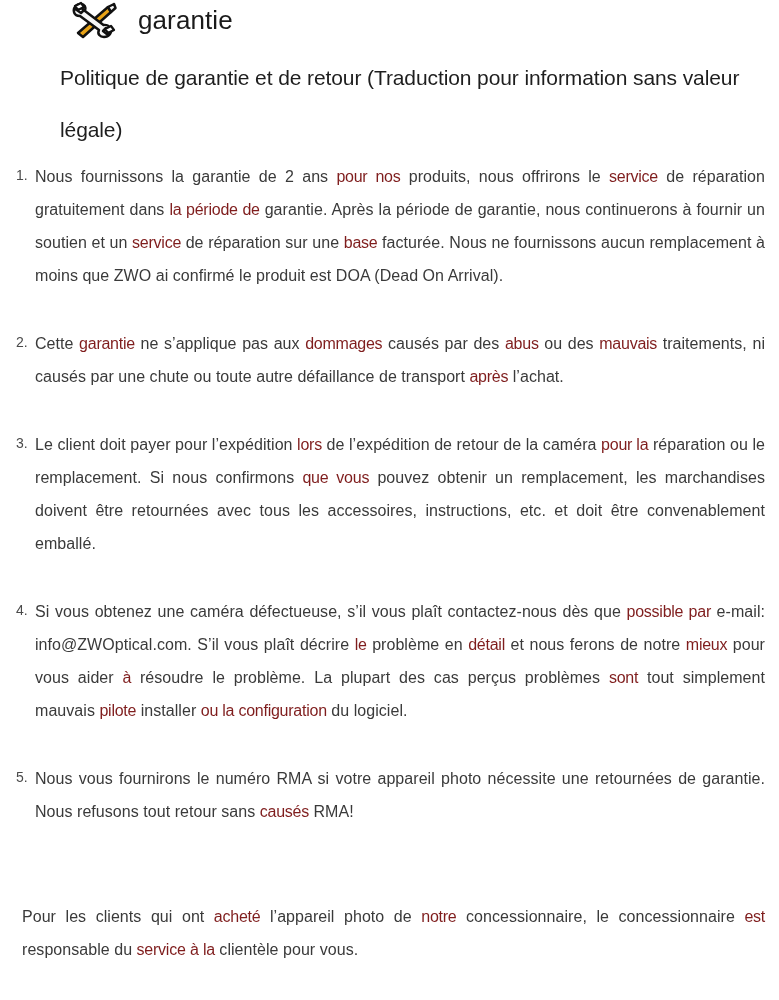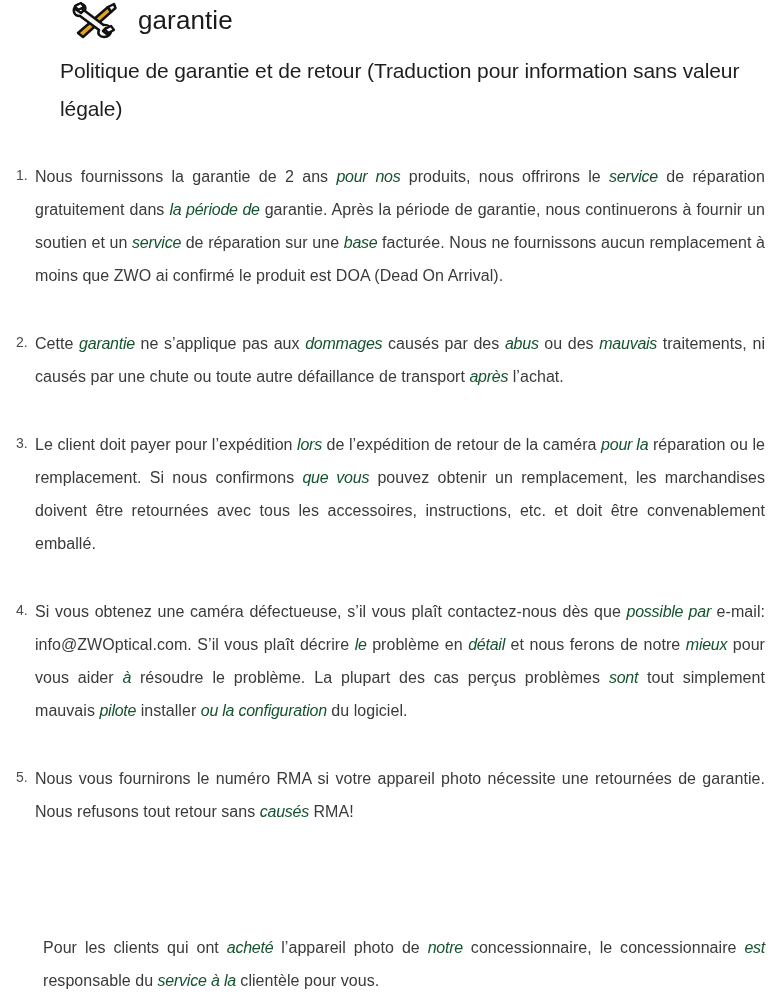--- a/index.html
+++ b/index.html
@@ -50,21 +50,21 @@
 
   
   .doc-subtitle {
     position: absolute;
     left: 60px;
     top: 52px;
     width: 690px;
     font-family: "Liberation Sans Narrow", "Liberation Sans", sans-serif;
     font-stretch: condensed;
     font-size: 21px;
-    line-height: 38px;
+    line-height: 52px;
     color: #1e1e1e;
     letter-spacing: -0.1px;
   }
 
   
   .policy-list {
     position: absolute;
     left: 0;
     top: 160px;
     width: 779px;
@@ -104,36 +104,34 @@
   }
   .item-text.last-line-left {
     text-align-last: left;
   }
 
   .closing-para {
     position: absolute;
     left: 0;
     top: 900px;
     width: 779px;
-    padding-left: 43px;
+    padding-left: 22px;
     padding-right: 14px;
     box-sizing: border-box;
-    margin-top: 31px;
   }
   .closing-para .item-text {
     text-align-last: left;
   }
 
   
   .cond {
     font-family: "Liberation Sans Narrow", "Liberation Sans", sans-serif;
     font-stretch: condensed;
-    color: #14532d;
+    color: #7f1d1d;
     letter-spacing: -0.25px;
-    font-style: italic;
   }
 </style>
 </head>
 <body>
 
 <div class="page">
 
   <div class="doc-header">
     <span class="tools-icon-wrap">
       <svg class="tools-icon" viewBox="0 0 104 76" xmlns="http://www.w3.org/2000/svg" aria-hidden="true">

